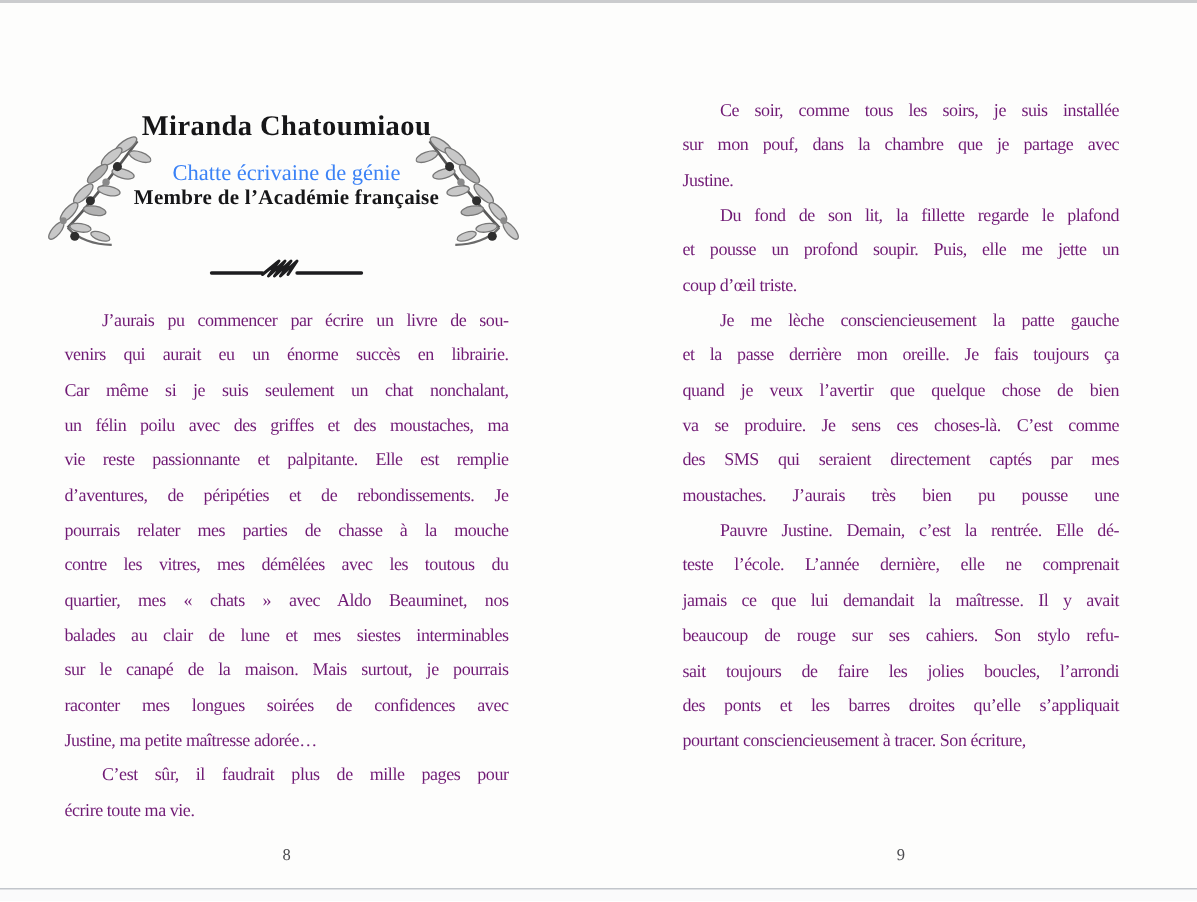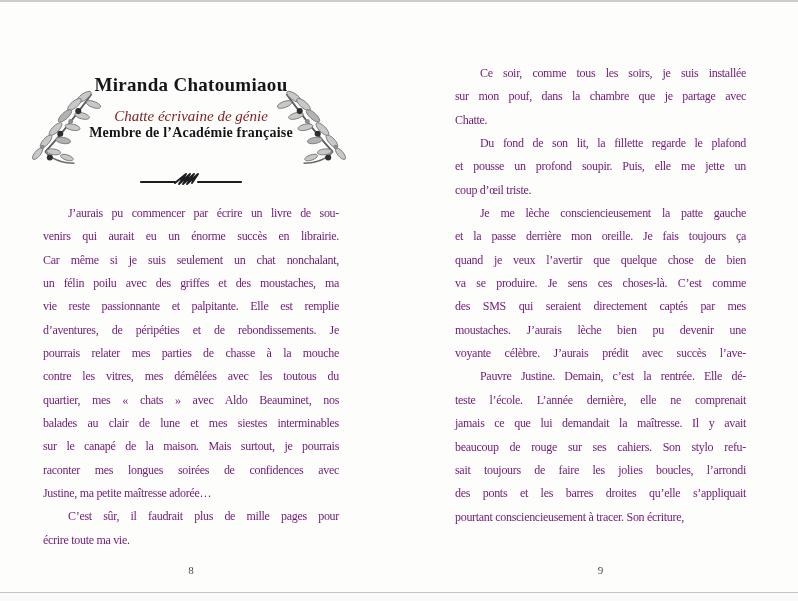--- a/index.html
+++ b/index.html
@@ -34,22 +34,22 @@
   .chapter-header {
     position: absolute; top: 74px; left: 0; right: 0;
     text-align: center;
   }
   .author {
     font-size: 19px; font-weight: 700; letter-spacing: 0.3px;
     color: #161618;
   }
   .subtitle {
     margin-top: 12px;
-    font-size: 15px; font-style: italic;
-    color: #7f1d1d;
+    font-size: 15px; 
+    color: #3b82f6;
   }
   .membership {
     font-size: 14px; font-weight: 700; letter-spacing: 0.2px;
     color: #161618;
   }
   .branch {
     position: absolute; top: 14px; width: 72px; height: 86px;
   }
   .branch-left  { left: -14px; }
   .branch-right { right: -10px; transform: scaleX(-1); }
@@ -188,35 +188,34 @@
       </div>
 
     <div class="pagenum">8</div>
   </div>
 
   <div class="page page-right">
     <div class="bodytext">
         <div>
           <div class="line first">Ce soir, comme tous les soirs, je suis installée</div>
           <div class="line">sur mon pouf, dans la chambre que je partage avec</div>
-          <div class="line plast">Chatte.</div>
+          <div class="line plast">Justine.</div>
         </div>
         <div>
           <div class="line first">Du fond de son lit, la fillette regarde le plafond</div>
           <div class="line">et pousse un profond soupir. Puis, elle me jette un</div>
           <div class="line plast">coup d’œil triste.</div>
         </div>
         <div>
           <div class="line first">Je me lèche consciencieusement la patte gauche</div>
           <div class="line">et la passe derrière mon oreille. Je fais toujours ça</div>
           <div class="line">quand je veux l’avertir que quelque chose de bien</div>
           <div class="line">va se produire. Je sens ces choses-là. C’est comme</div>
           <div class="line">des SMS qui seraient directement captés par mes</div>
-          <div class="line">moustaches. J’aurais lèche bien pu devenir une</div>
-          <div class="line">voyante célèbre. J’aurais prédit avec succès l’ave-</div>
+          <div class="line">moustaches. J’aurais très bien pu pousse une</div>
         </div>
         <div>
           <div class="line first">Pauvre Justine. Demain, c’est la rentrée. Elle dé-</div>
           <div class="line">teste l’école. L’année dernière, elle ne comprenait</div>
           <div class="line">jamais ce que lui demandait la maîtresse. Il y avait</div>
           <div class="line">beaucoup de rouge sur ses cahiers. Son stylo refu-</div>
           <div class="line">sait toujours de faire les jolies boucles, l’arrondi</div>
           <div class="line">des ponts et les barres droites qu’elle s’appliquait</div>
           <div class="line plast">pourtant consciencieusement à tracer. Son écriture,</div>
         </div>

